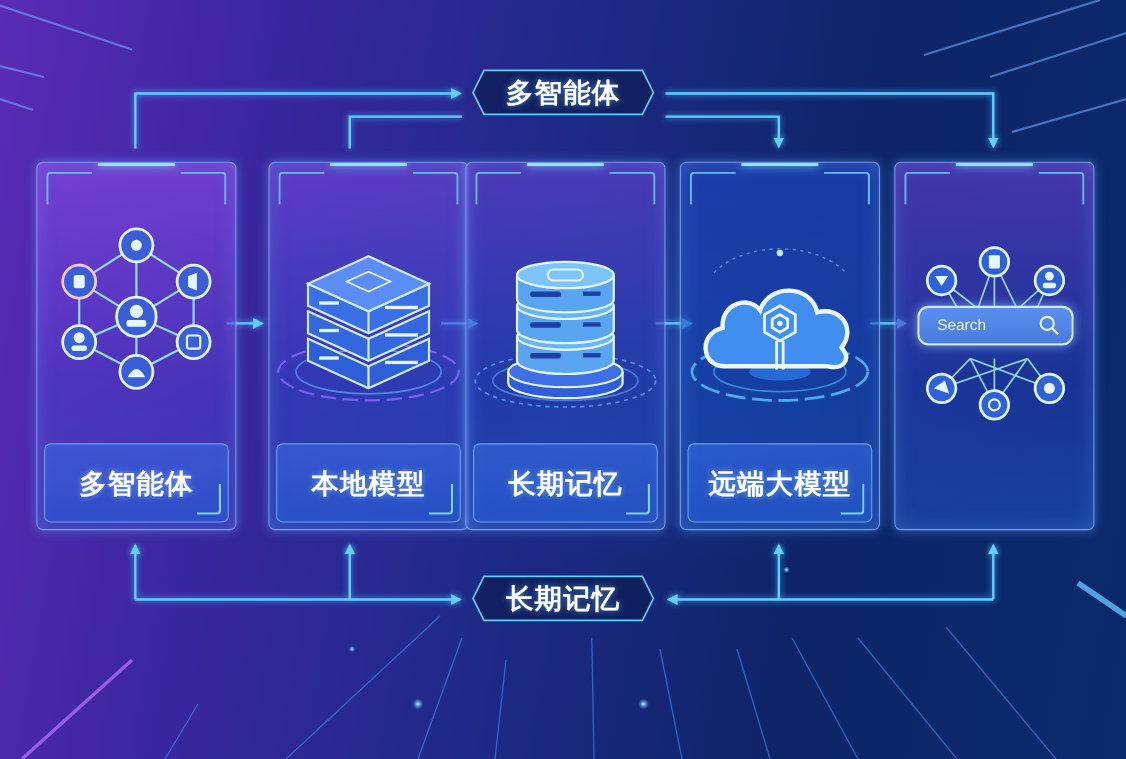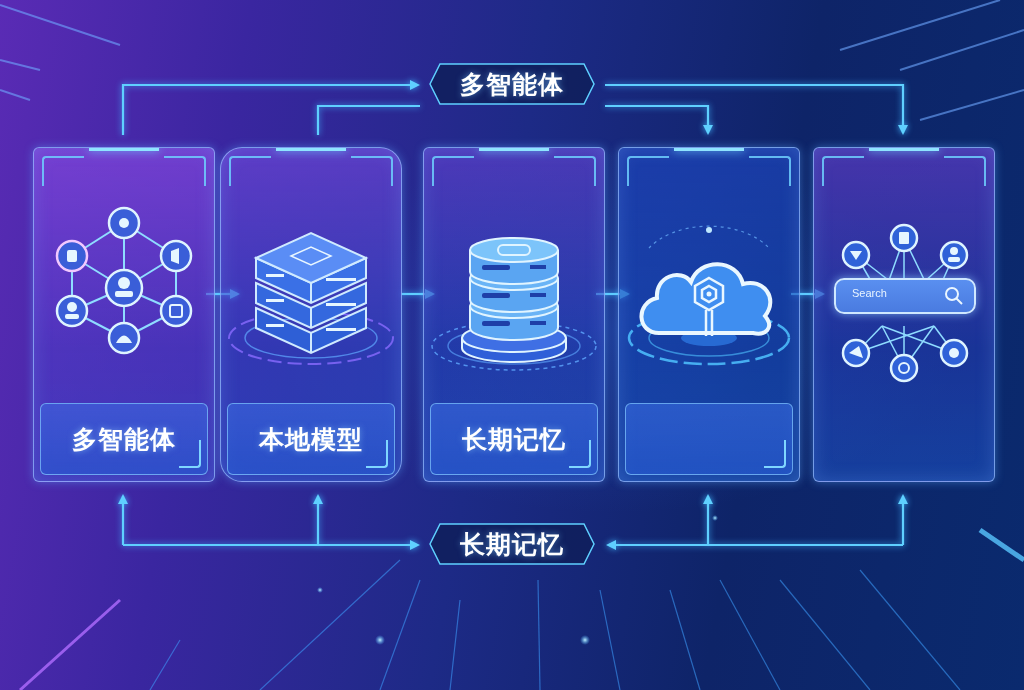--- a/index.html
+++ b/index.html
@@ -17,40 +17,40 @@
     color:#fff;font-weight:bold;font-size:25px;letter-spacing:1px;
     text-shadow:0 0 6px rgba(120,200,255,0.6);}
   .hex-label svg{position:absolute;inset:0;}
   .hex-label span{position:relative;}
 
   .card{position:absolute;top:147px;width:180px;height:333px;border-radius:6px;
     border:1.5px solid rgba(150,190,255,0.75);
     box-shadow:0 0 10px rgba(90,170,255,0.45), inset 0 0 18px rgba(120,170,255,0.25);
     overflow:hidden;}
   .card.c1{left:33px;background:linear-gradient(180deg,rgba(130,70,220,0.75),rgba(80,60,200,0.6) 60%,rgba(60,70,200,0.55));}
-  .card.c2{left:220px;background:linear-gradient(180deg,rgba(110,70,215,0.7),rgba(50,70,200,0.55) 60%,rgba(40,80,200,0.55));border-radius:22px;}
+  .card.c2{left:244px;background:linear-gradient(180deg,rgba(110,70,215,0.7),rgba(50,70,200,0.55) 60%,rgba(40,80,200,0.55));}
   .card.c3{left:423px;background:linear-gradient(180deg,rgba(95,65,205,0.7),rgba(35,65,185,0.55) 60%,rgba(35,85,200,0.55));}
   .card.c4{left:618px;background:linear-gradient(180deg,rgba(30,70,190,0.7),rgba(20,70,180,0.6) 60%,rgba(25,90,200,0.55));}
   .card.c5{left:813px;background:linear-gradient(180deg,rgba(95,60,200,0.7),rgba(35,60,180,0.6) 60%,rgba(30,85,200,0.55));}
   .card .topglow{position:absolute;top:0;left:55px;width:70px;height:3px;background:#8fe4ff;box-shadow:0 0 8px #6cd3ff;}
   .card .corner{position:absolute;width:40px;height:28px;border-color:#6fd0ff;border-style:solid;opacity:0.85;}
   .card .corner.tl{top:8px;left:8px;border-width:2px 0 0 2px;border-radius:4px 0 0 0;}
   .card .corner.tr{top:8px;right:8px;border-width:2px 2px 0 0;border-radius:0 4px 0 0;}
   .card .icon{position:absolute;left:0;top:40px;width:180px;height:200px;}
   .card .label-box{position:absolute;left:6px;right:6px;bottom:6px;height:70px;
     border:1.5px solid rgba(130,200,255,0.7);border-radius:6px;
     background:linear-gradient(180deg,rgba(60,110,230,0.55),rgba(40,90,210,0.65));
     display:flex;align-items:center;justify-content:center;
     color:#fff;font-weight:bold;font-size:25px;letter-spacing:1px;
     text-shadow:0 0 6px rgba(150,210,255,0.6);}
   .card .label-box .lcorner{position:absolute;right:6px;bottom:6px;width:20px;height:26px;border-right:2px solid #7fd6ff;border-bottom:2px solid #7fd6ff;border-radius:0 0 4px 0;}
   .search-bar{position:absolute;left:20px;top:130px;width:138px;height:32px;border-radius:10px;
     border:2px solid #cfe8ff;background:linear-gradient(180deg,#5a8ff0,#4a7be0);
     box-shadow:0 0 10px rgba(140,200,255,0.7);}
-  .search-bar .txt{position:absolute;left:16px;top:7px;color:#e8f4ff;font-size:11px;font-family:"Liberation Sans",sans-serif;}
+  .search-bar .txt{position:absolute;left:16px;top:7px;color:#e8f4ff;font-size:14px;font-family:"Liberation Sans",sans-serif;}
   .search-bar .mag{position:absolute;right:10px;top:6px;width:20px;height:20px;}
 </style>
 </head>
 <body>
 
 <svg class="bg-layer" width="1024" height="690" viewBox="0 0 1024 690">
   <defs>
     <linearGradient id="streak" x1="0" x2="1">
         <stop offset="0" stop-color="#7ad8ff" stop-opacity="0"></stop>
         <stop offset="1" stop-color="#7ad8ff" stop-opacity="0.9"></stop>
@@ -260,20 +260,21 @@
       <path d="M40,145 C18,145 16,115 38,110 C36,88 62,80 72,94 C80,70 118,70 124,96 C144,90 160,110 146,128 C156,140 146,148 134,145 Z" fill="#3f8ef0" stroke="#eaf7ff" stroke-width="4"></path>
       <g stroke="#eaf7ff" stroke-width="2.5" fill="none">
         <path d="M90,90 L104,98 L104,114 L90,122 L76,114 L76,98 Z"></path>
         <path d="M90,98 L97,102 L97,110 L90,114 L83,110 L83,102 Z"></path>
         <line x1="87" y1="122" x2="87" y2="148"></line>
           <line x1="93" y1="122" x2="93" y2="148"></line>
       </g>
       <circle cx="90" cy="106" r="2.5" fill="#eaf7ff"></circle>
     </svg>
     <div class="label-box">
+      <span>远端大模型</span>
       <div class="lcorner"></div>
     </div>
   </div>
 
   <div class="card c5">
     <div class="topglow"></div>
     <div class="corner tl"></div>
     <div class="corner tr"></div>
     <svg class="icon" viewBox="0 0 180 200">
       <g stroke="#8fdcff" stroke-width="1.5" fill="none">

